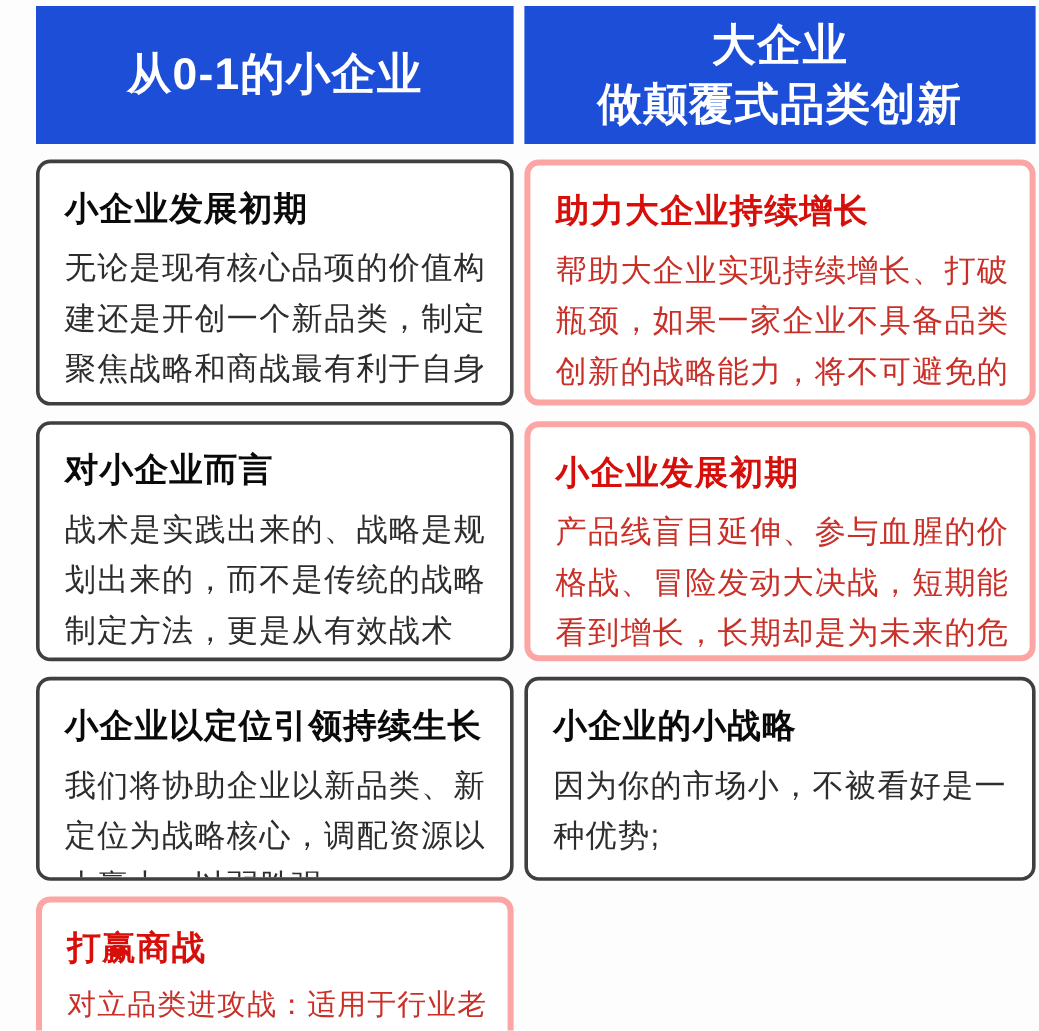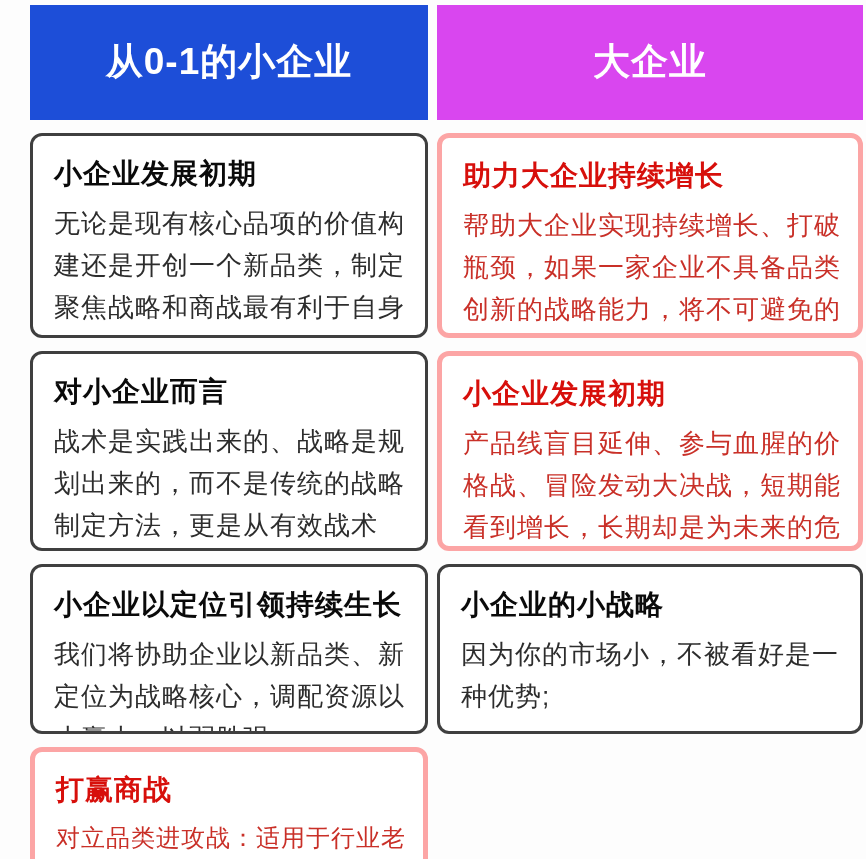--- a/index.html
+++ b/index.html
@@ -27,21 +27,21 @@
     display: flex; align-items: center; justify-content: center;
     text-align: center;
     color: #ffffff;
     font-weight: bold;
     font-size: 37px;
     line-height: 1.32;
     letter-spacing: 1px;
     white-space: pre-line;
   }
   .header-black { background: #1d4ed8; }
-  .header-red   { background: #d946ef; }
+  .header-red   { background: #1d4ed8; }
   .cell {
     background: #ffffff;
     box-sizing: border-box;
     padding: 19px 16px 14px 21px;
     overflow: hidden;
     border-radius: 12px;
   }
   .cell-left  { border: 3px solid #3f3f3f; }
   .cell-right { border: 5px solid #fca5a5; }
   .cell-title {
@@ -66,21 +66,21 @@
 </head>
 <body>
 
 <div class="page">
   <div class="board">
 
     <div class="header-cell header-black">
       <div><span>从0-1的小企业</span><br></div>
     </div>
     <div class="header-cell header-red">
-      <div><span>大企业</span><br></div>
+      <div><span>大企业</span><br><span>做颠覆式品类创新</span></div>
     </div>
 
     <div class="cell cell-left">
       <div class="cell-title">小企业发展初期</div>
       <div class="cell-body">无论是现有核心品项的价值构建还是开创一个新品类，制定聚焦战略和商战最有利于自身优势的打法，出奇制胜。</div>
     </div>
     <div class="cell cell-right">
       <div class="cell-title">助力大企业持续增长</div>
       <div class="cell-body">帮助大企业实现持续增长、打破瓶颈，如果一家企业不具备品类创新的战略能力，将不可避免的走向衰落。</div>
     </div>

